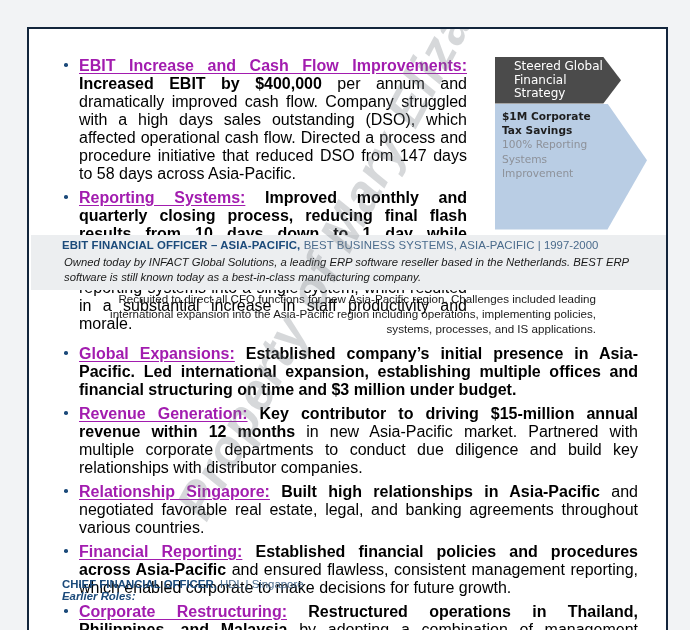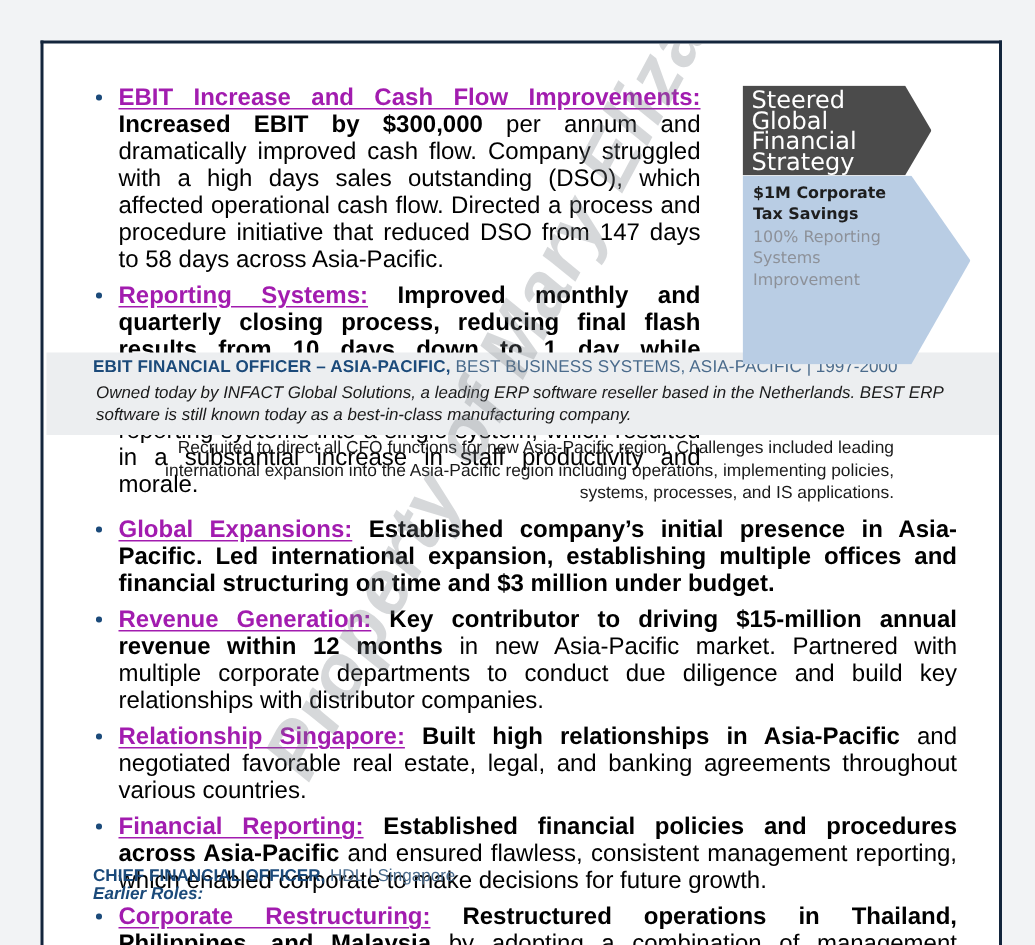--- a/index.html
+++ b/index.html
@@ -100,23 +100,23 @@
     top: 28px;
     width: 152px;
     z-index: 3;
   }
   #callout-header {
     position: relative;
     width: 126px;
     min-height: 32px;
     background: #4b4b4b;
     color: #ffffff;
-    font-size: 16px;
+    font-size: 12px;
     line-height: 13.5px;
-    padding: 3px 5px 3px 6px;
+    padding: 3px 5px 3px 19px;
     box-sizing: border-box;
     clip-path: polygon(0 0, 86% 0, 100% 50%, 86% 100%, 0 100%);
     font-family: "DejaVu Sans", sans-serif;
   }
   #callout-body {
     position: relative;
     margin-top: 0px;
     width: 152px;
     min-height: 126px;
     background: #b9cde4;
@@ -213,21 +213,21 @@
 
 <div id="page">
 
   <div id="watermark">Property of Mary Elizabeth Bradford.com</div>
 
   <div id="content">
 
     <div id="top-block">
       <ul class="bullets">
         <li>
-          <span class="lead">EBIT Increase and Cash Flow Improvements:</span><b> Increased EBIT by $300,000</b><span> per annum and dramatically improved cash flow. Company struggled with a high days sales outstanding (DSO), which affected operational cash flow. Directed a process and procedure initiative that reduced DSO from 147 days to 58 days across Asia-Pacific.</span>
+          <span class="lead">EBIT Increase and Cash Flow Improvements:</span><b> Increased EBIT by $400,000</b><span> per annum and dramatically improved cash flow. Company struggled with a high days sales outstanding (DSO), which affected operational cash flow. Directed a process and procedure initiative that reduced DSO from 147 days to 58 days across Asia-Pacific.</span>
         </li>
         <li>
           <span class="lead">Reporting Systems:</span><b> Improved monthly and quarterly closing process, reducing final flash results from 10 days down to 1 day while increasing accuracy to 100%</b><span> through system and procedural improvements. Streamlined 3 global reporting systems into a single system, which resulted in a substantial increase in staff productivity and morale.</span>
         </li>
       </ul>
     </div>
 
     <div id="callout">
       <div id="callout-header">Steered Global Financial Strategy</div>
       <div id="callout-body">

